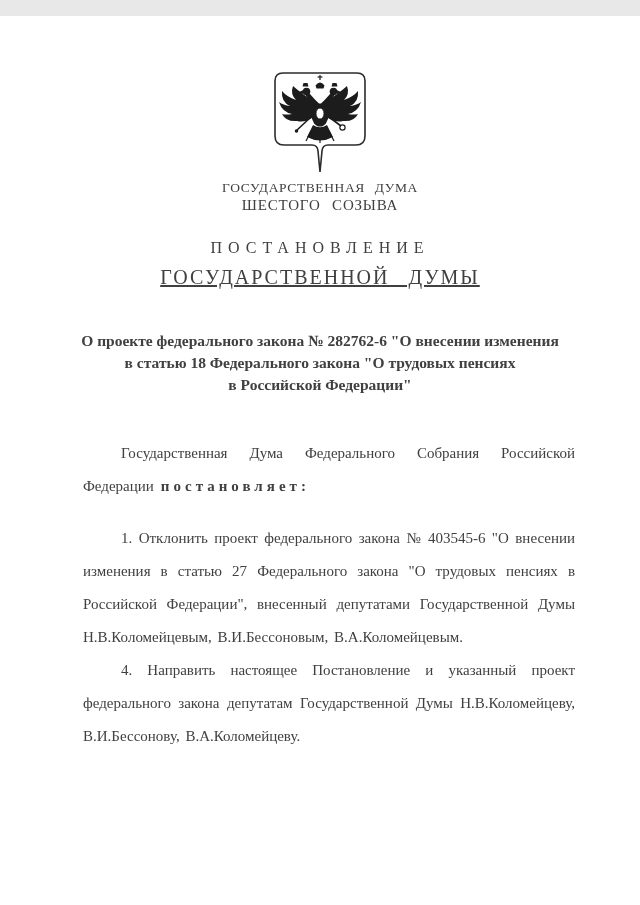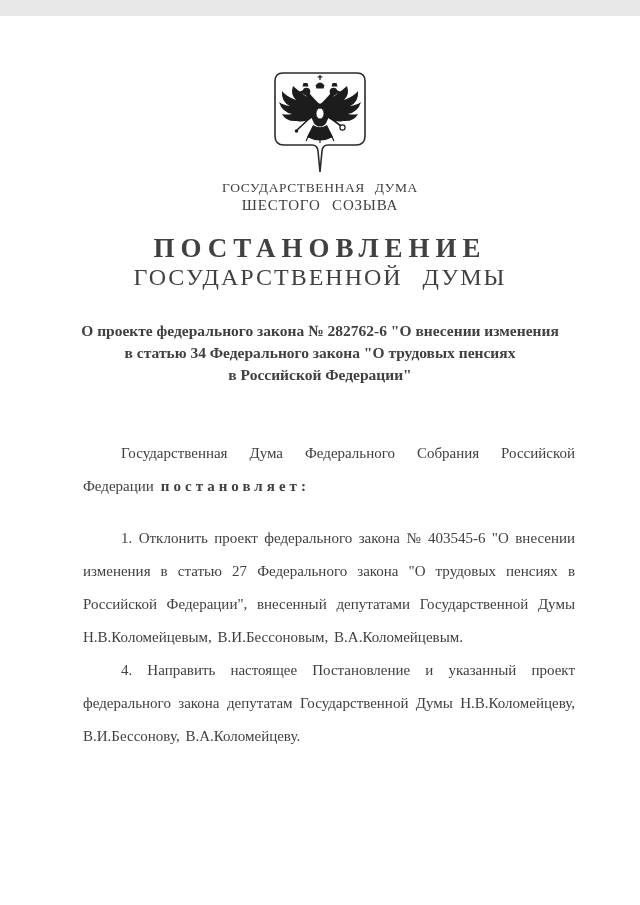--- a/index.html
+++ b/index.html
@@ -48,36 +48,37 @@
     margin-top: 1px;
   }
   .doc-type {
     position: absolute;
     top: 218px;
     left: 0;
     width: 100%;
     text-align: center;
   }
   .doc-type-main {
-    font-size: 27px;
-    font-weight: bold;
+    font-size: 16px;
+    font-weight: normal;
     letter-spacing: 6px;
     line-height: 28px;
   }
   .doc-type-sub {
-    font-size: 24px;
+    font-size: 20px;
     letter-spacing: 2px;
     word-spacing: 12px;
     line-height: 24px;
     margin-top: 3px;
+    text-decoration: underline;
   }
   
   .subject {
     position: absolute;
-    top: 304px;
+    top: 314px;
     left: 0;
     width: 100%;
     text-align: center;
     font-weight: bold;
     font-size: 15.5px;
     line-height: 22px;
   }
   
   .body-text {
     position: absolute;
@@ -155,21 +156,21 @@
     <div class="org-line3">ШЕСТОГО СОЗЫВА</div>
   </div>
 
   <div class="doc-type">
     <div class="doc-type-main">ПОСТАНОВЛЕНИЕ</div>
     <div class="doc-type-sub">ГОСУДАРСТВЕННОЙ ДУМЫ</div>
   </div>
 
   <div class="subject">
     <div>О проекте федерального закона № 282762-6 "О внесении изменения</div>
-    <div>в статью 34 Федерального закона "О трудовых пенсиях</div>
+    <div>в статью 18 Федерального закона "О трудовых пенсиях</div>
     <div>в Российской Федерации"</div>
   </div>
 
   <div class="body-text">
     <p class="para preamble"><span>Государственная Дума Федерального Собрания Российской Федерации</span><span class="verb">постановляет:</span></p>
     <p class="para">1. Отклонить проект федерального закона № 403545-6 "О внесении изменения в статью 27 Федерального закона "О трудовых пенсиях в Российской Федерации", внесенный депутатами Государственной Думы Н.В.Коломейцевым, В.И.Бессоновым, В.А.Коломейцевым.</p>
     <p class="para">4. Направить настоящее Постановление и указанный проект федерального закона депутатам Государственной Думы Н.В.Коломейцеву, В.И.Бессонову, В.А.Коломейцеву.</p>
   </div>
 
 </div>

